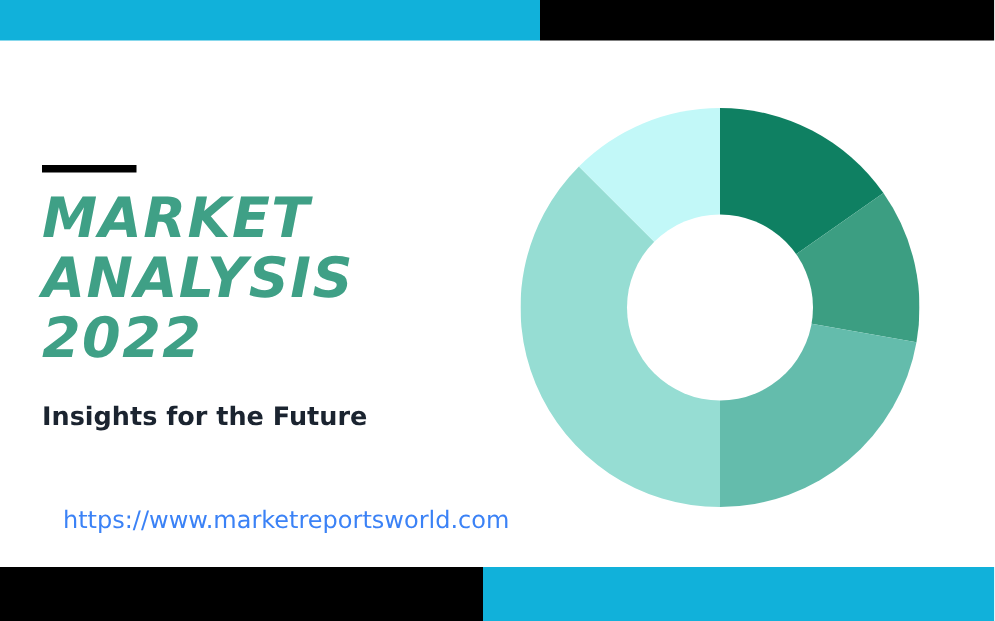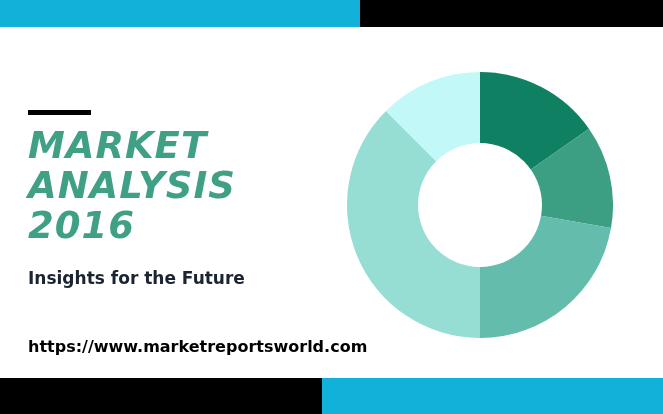--- a/index.html
+++ b/index.html
@@ -85,26 +85,26 @@
   }
   .poster-subtitle {
     font-family: "DejaVu Sans", sans-serif;
     font-weight: bold;
     font-size: 17px;
     color: #1b2430;
     margin: 22px 0 0 0;
   }
   .poster-url {
     position: absolute;
-    left: 28px;
+    left: 42px;
     top: 337px;
     font-family: "DejaVu Sans", sans-serif;
-    font-weight: bold;
+    font-weight: normal;
     font-size: 16px;
-    color: #000000;
+    color: #3b82f6;
     letter-spacing: 0px;
     text-decoration: none;
   }
 
   
   .donut-wrap {
     position: absolute;
     left: 347px;
     top: 72px;
     width: 266px;
@@ -119,21 +119,21 @@
 
   <div class="bar-top">
     <div class="seg-cyan"></div>
     <div class="seg-black"></div>
   </div>
 
   <div class="left-col">
     <div class="title-rule"></div>
     <h1 class="poster-title">MARKET
 ANALYSIS
-2016</h1>
+2022</h1>
     <p class="poster-subtitle">Insights for the Future</p>
   </div>
 
   <a class="poster-url" href="#">https://www.marketreportsworld.com</a>
 
   <div class="donut-wrap">
     <svg class="donut-svg" width="266" height="266" viewBox="0 0 266 266">
       <g id="donut-slices">
           <path d="M 133 133 L 133.00 0.00 A 133 133 0 0 1 241.95 56.71 Z" fill="#0F8062"></path>
           <path d="M 133 133 L 241.95 56.71 A 133 133 0 0 1 263.98 156.10 Z" fill="#3C9E82"></path>

